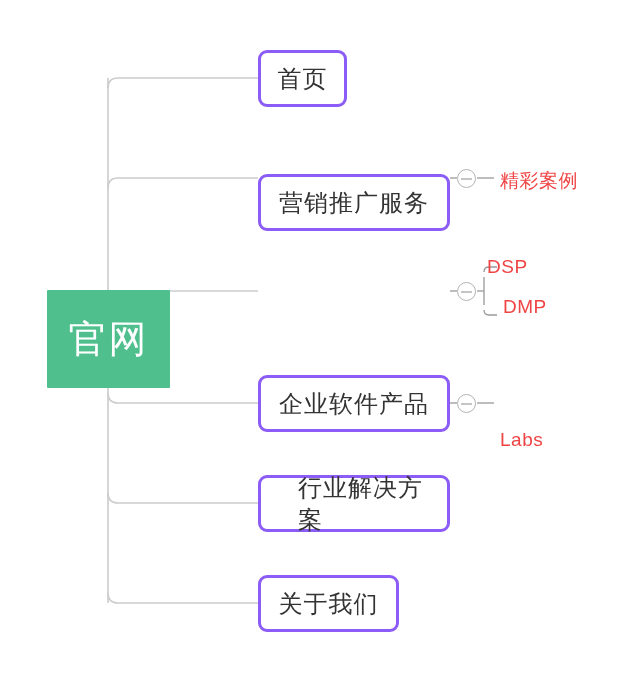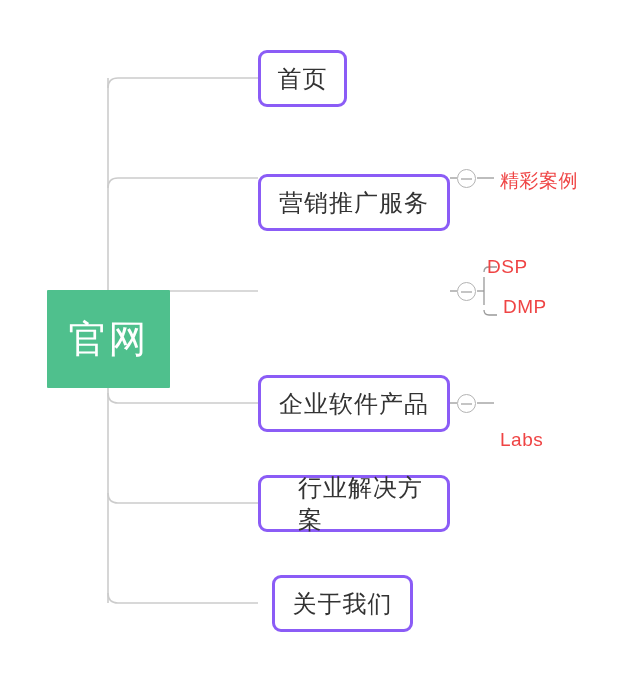--- a/index.html
+++ b/index.html
@@ -150,17 +150,17 @@
   </div>
   <div class="toggle" style="left:457px; top:394px;"></div>
   <div class="leaf-label" style="left:500px; top:393px;margin-top:36px;">
     <span>Labs</span>
   </div>
 
   <div class="node branch-node" style="left:258px; top:475px; width:192px; height:57px;padding-left:37px;">
     <span>行业解决方案</span>
   </div>
 
-  <div class="node branch-node" style="left:272px; top:575px; width:141px; height:57px;justify-content:center;">
+  <div class="node branch-node" style="left:258px; top:575px; width:141px; height:57px;justify-content:center;">
     <span>关于我们</span>
   </div>
 
 </div>
 
 </body></html>

